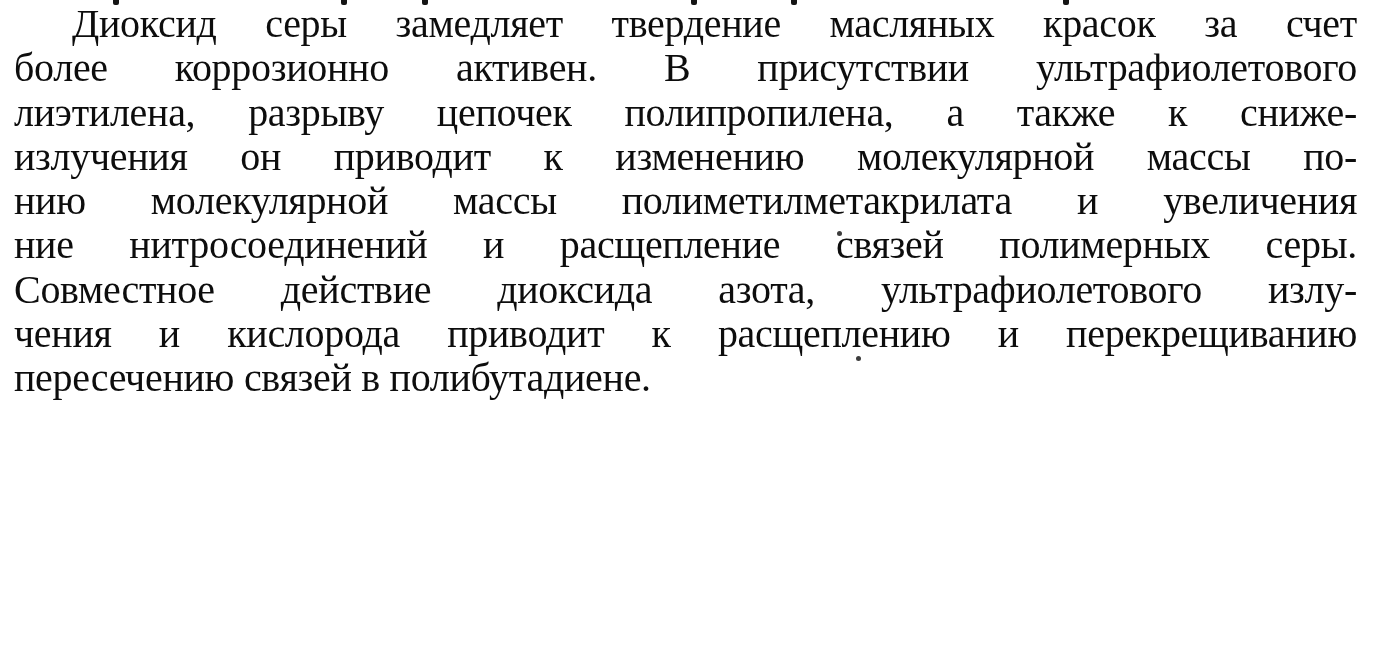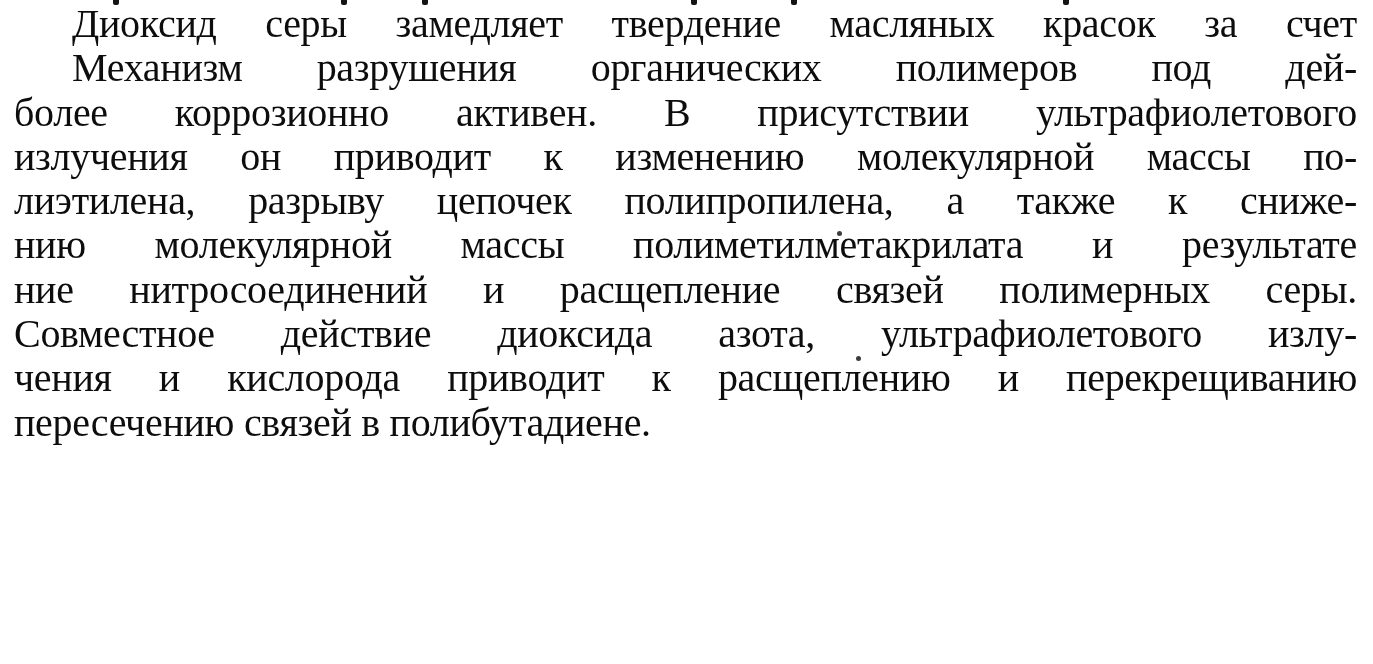--- a/index.html
+++ b/index.html
@@ -62,25 +62,24 @@
     background: #1a1a1a;
     border-radius: 50%;
     opacity: 0.85;
   }
 </style>
 </head>
 <body>
 
 <div class="page">
   <div class="line indent">Диоксид серы замедляет твердение масляных красок за счет</div>
-  <div class="line indent">Механизм разрушения органических полимеров под дей-</div>
   <div class="line">более коррозионно активен. В присутствии ультрафиолетового</div>
+  <div class="line">лиэтилена, разрыву цепочек полипропилена, а также к сниже-</div>
   <div class="line">излучения он приводит к изменению молекулярной массы по-</div>
-  <div class="line">лиэтилена, разрыву цепочек полипропилена, а также к сниже-</div>
-  <div class="line">нию молекулярной массы полиметилметакрилата и результате</div>
+  <div class="line">нию молекулярной массы полиметилметакрилата и увеличения</div>
   <div class="line">ние нитросоединений и расщепление связей полимерных серы.</div>
   <div class="line">Совместное действие диоксида азота, ультрафиолетового излу-</div>
   <div class="line">чения и кислорода приводит к расщеплению и перекрещиванию</div>
   <div class="line para-end">пересечению связей в полибутадиене.</div>
 </div>
 
 <div class="artifact-layer" id="artifacts">
     <div class="top-mark" style="left: 113px;"></div>
     <div class="top-mark" style="left: 341px;"></div>
     <div class="top-mark" style="left: 422px;"></div>

